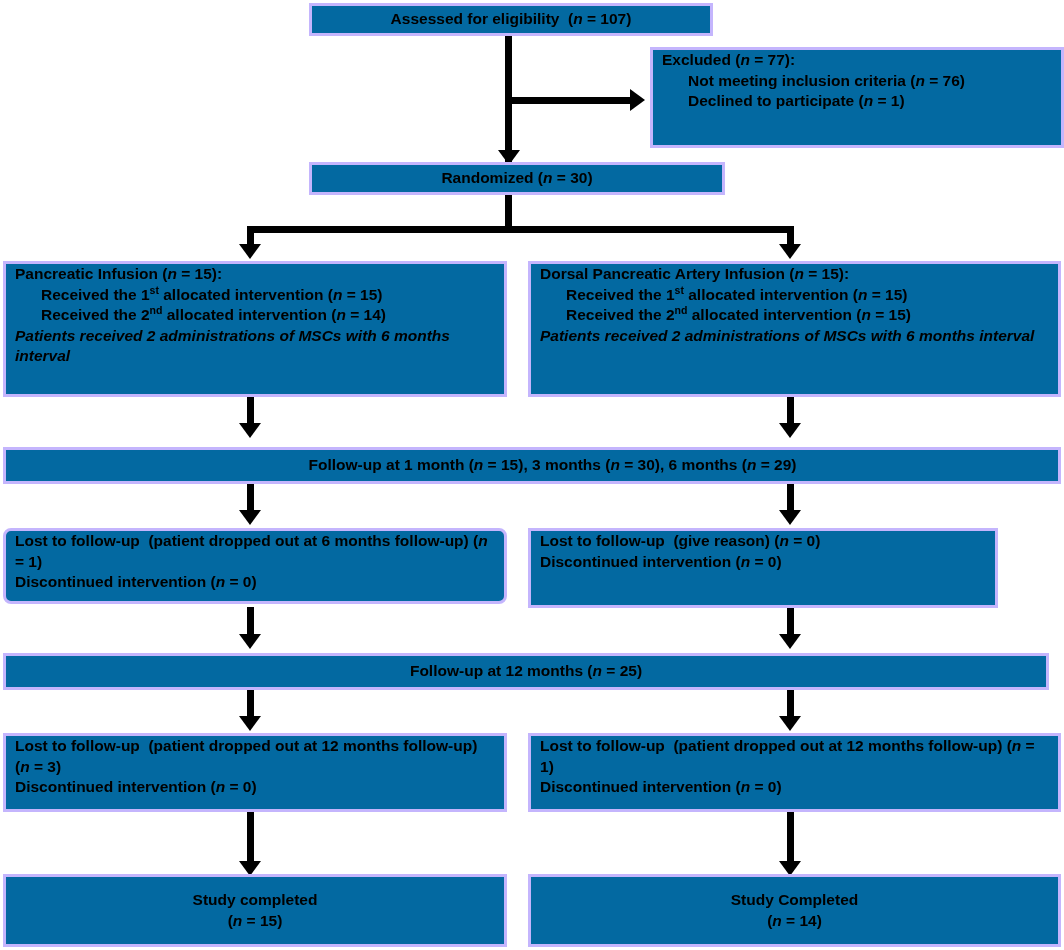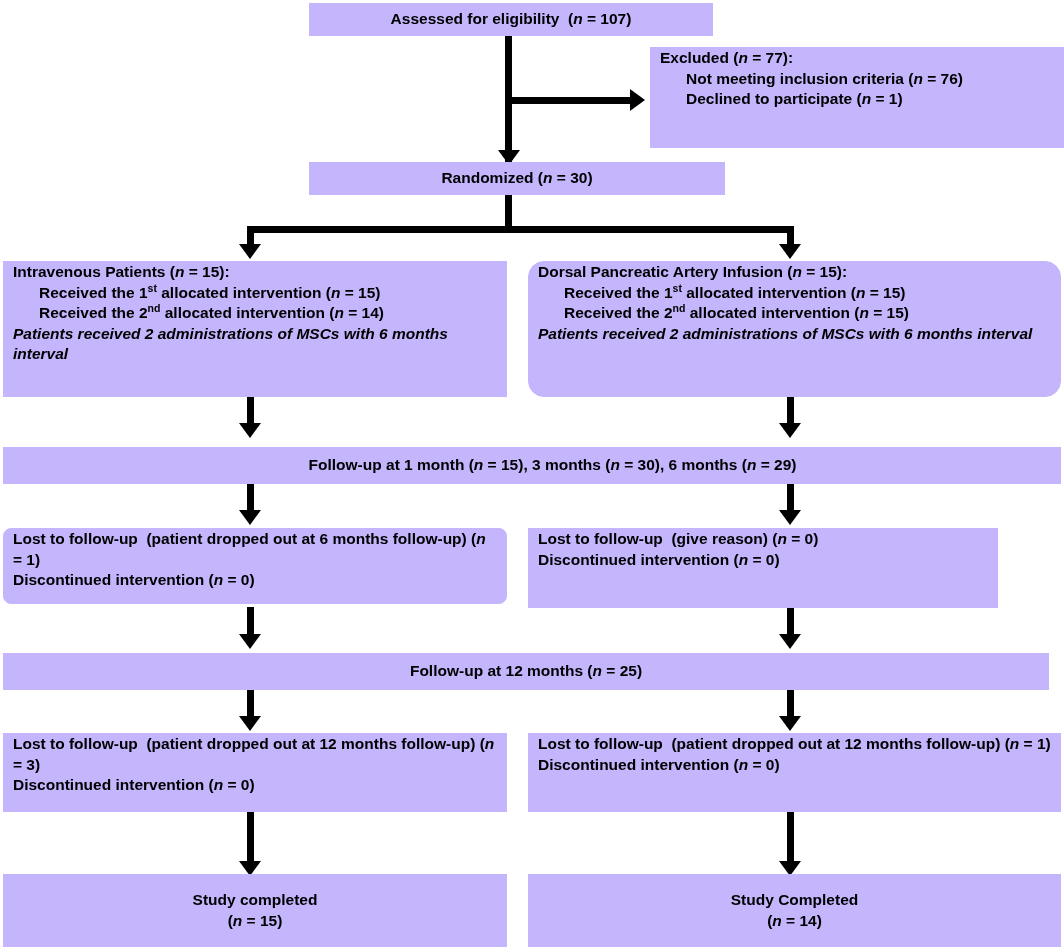--- a/index.html
+++ b/index.html
@@ -8,22 +8,22 @@
     font-family:"Liberation Sans","DejaVu Sans",sans-serif;
     color:#000000;
     -webkit-font-smoothing:antialiased;
   }
   #canvas{position:relative;width:1064px;height:950px;overflow:hidden;background:#fff;}
 
   
   .box{
     position:absolute;
     box-sizing:border-box;
-    border:1px solid #c4b5fd;
-    background:#c4b5fd;
+    border:3px solid #c4b5fd;
+    background:#0369a1;
     font-weight:bold;
     font-size:15.5px;
     line-height:1.33;
     z-index:5;
   }
   .box.pad{padding:0 8px 6px 9px;}
   .box.center{
     display:flex;align-items:center;justify-content:center;
     text-align:center;
   }
@@ -106,27 +106,27 @@
     <div class="line">Excluded (<i class="n">n</i> = <span>77</span>):</div>
     <div class="line indent">Not meeting inclusion criteria (<i class="n">n</i> = <span>76</span>)</div>
     <div class="line indent">Declined to participate (<i class="n">n</i> = <span>1</span>)</div>
   </div>
 
   <div class="box center" style="left:309px;top:162px;width:416px;height:33px;">
     <span class="line"><span>Randomized</span> (<i class="n">n</i> = <span>30</span>)</span>
   </div>
 
   <div class="box pad" style="left:3px;top:261px;width:504px;height:136px;">
-    <div class="line"><span>Intravenous Patients</span> (<i class="n">n</i> = <span>15</span>):</div>
+    <div class="line"><span>Pancreatic Infusion</span> (<i class="n">n</i> = <span>15</span>):</div>
     <div class="line indent">Received the 1<sup>st</sup> allocated intervention (<i class="n">n</i> = <span>15</span>)</div>
     <div class="line indent">Received the 2<sup>nd</sup> allocated intervention (<i class="n">n</i> = <span>14</span>)</div>
     <div class="ital">Patients received 2 administrations of MSCs with  6 months interval</div>
   </div>
 
-  <div class="box pad" style="left:528px;top:261px;width:533px;height:136px;border-radius:16px;">
+  <div class="box pad" style="left:528px;top:261px;width:533px;height:136px;">
     <div class="line"><span>Dorsal Pancreatic Artery Infusion</span> (<i class="n">n</i> = <span>15</span>):</div>
     <div class="line indent">Received the 1<sup>st</sup> allocated intervention (<i class="n">n</i> = <span>15</span>)</div>
     <div class="line indent">Received the 2<sup>nd</sup> allocated intervention (<i class="n">n</i> = <span>15</span>)</div>
     <div class="ital">Patients received 2 administrations of MSCs with  6 months interval</div>
   </div>
 
   <div class="box center" style="left:3px;top:447px;width:1058px;height:37px;padding-left:41px;">
     <span class="line">Follow-up at 1 month (<i class="n">n</i> = <span>15</span>), 3 months (<i class="n">n</i> = <span>30</span>), 6 months (<i class="n">n</i> = <span>29</span>)</span>
   </div>
 

